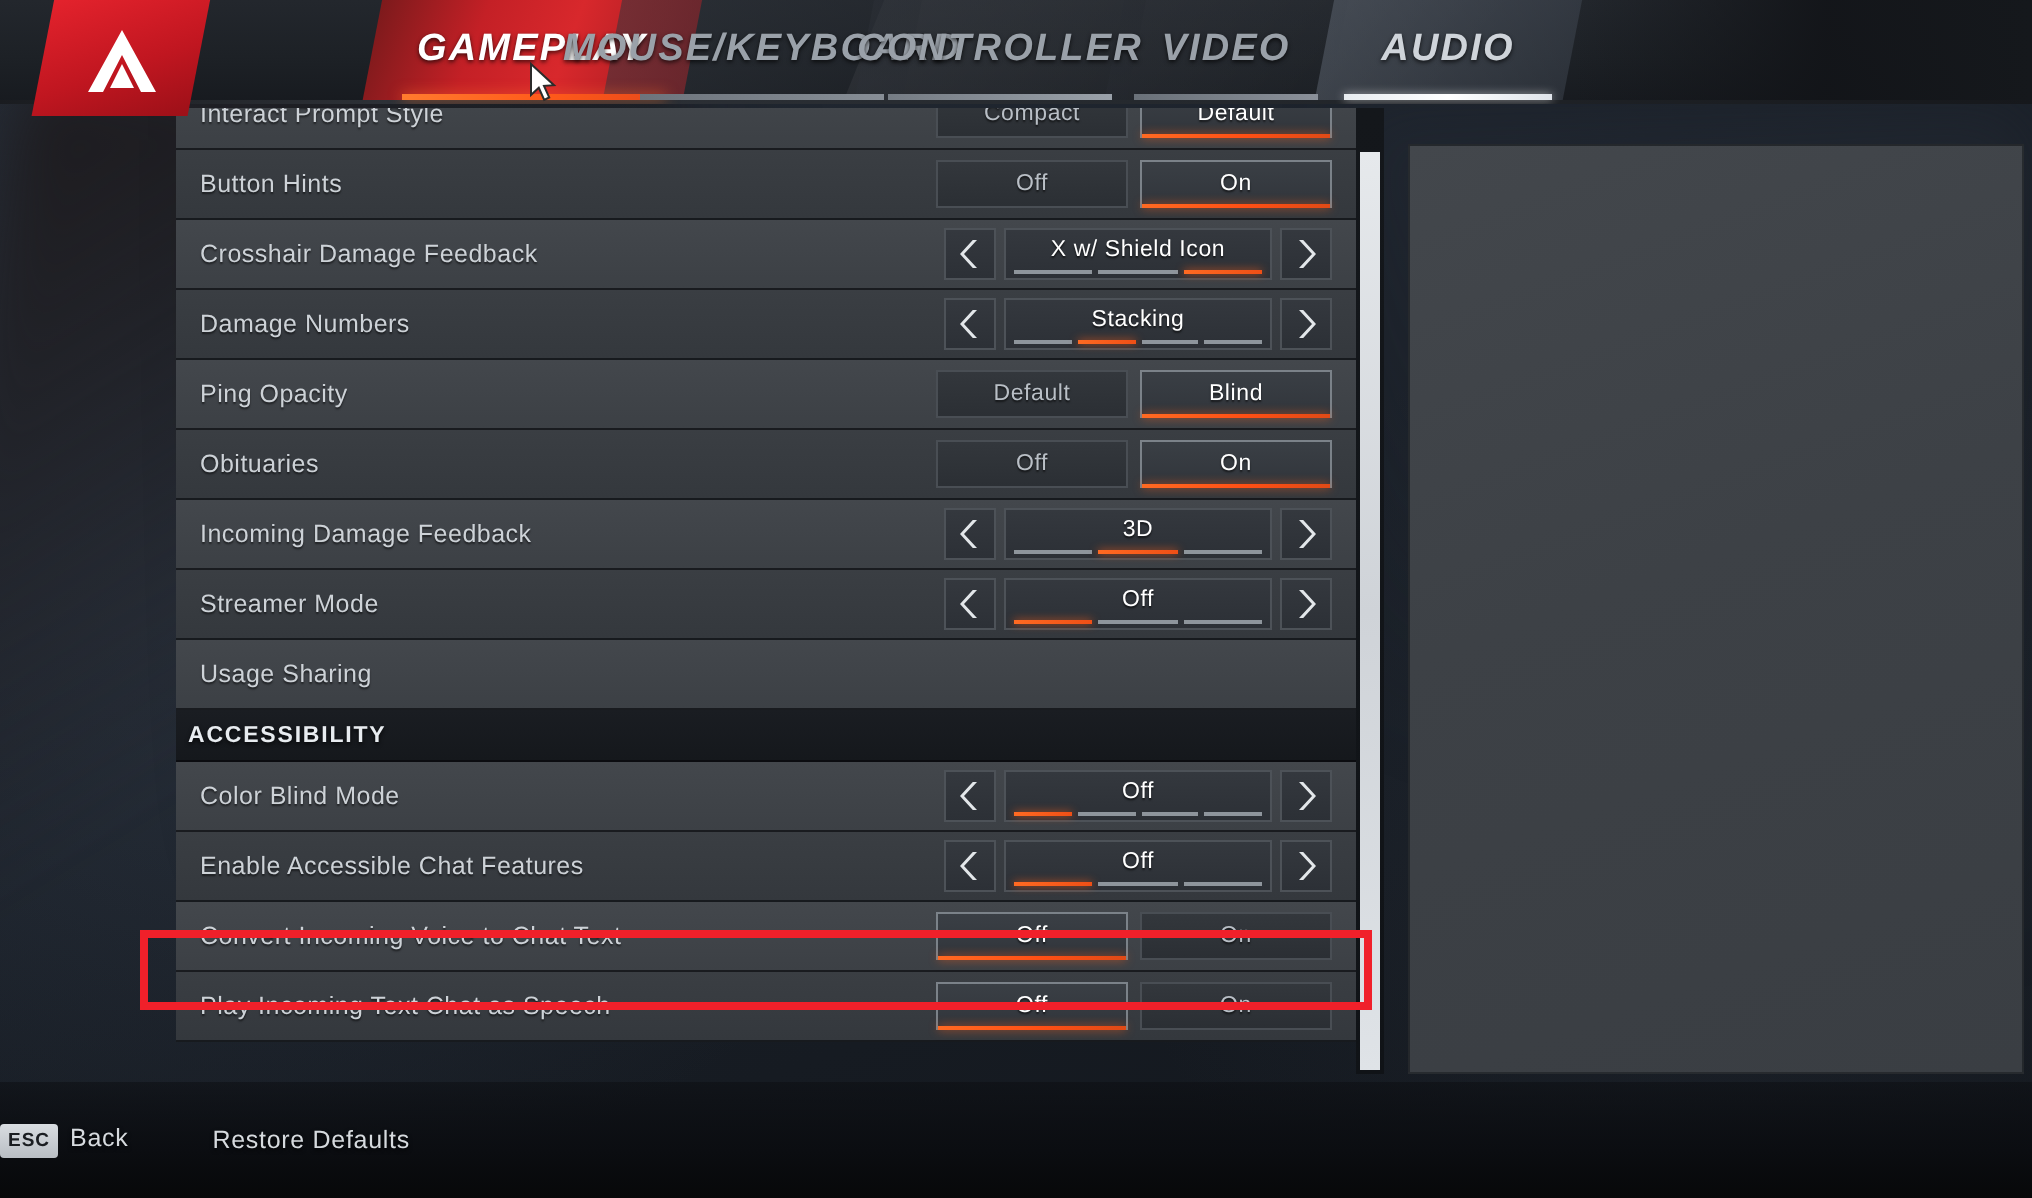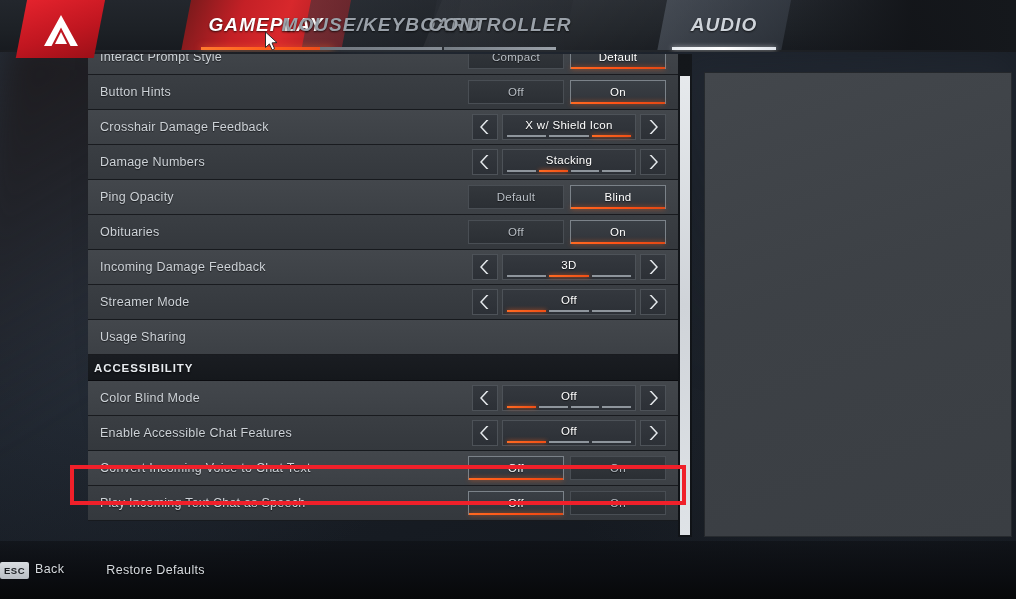--- a/index.html
+++ b/index.html
@@ -431,20 +431,25 @@
         <span class="tab-label">MOUSE/KEYBOARD</span>
         <div class="tab-underline"></div>
       </div>
 
       <div class="tab tab-controller">
         <div class="tab-slant"></div>
         <span class="tab-label">CONTROLLER</span>
         <div class="tab-underline"></div>
       </div>
 
+      <div class="tab tab-video">
+        <div class="tab-slant"></div>
+        <span class="tab-label">VIDEO</span>
+        <div class="tab-underline"></div>
+      </div>
 
       <div class="tab tab-audio">
         <div class="tab-slant"></div>
         <span class="tab-label">AUDIO</span>
         <div class="tab-underline"></div>
       </div>
 
     </div>
 
     <div class="topbar-bottomline"></div>

